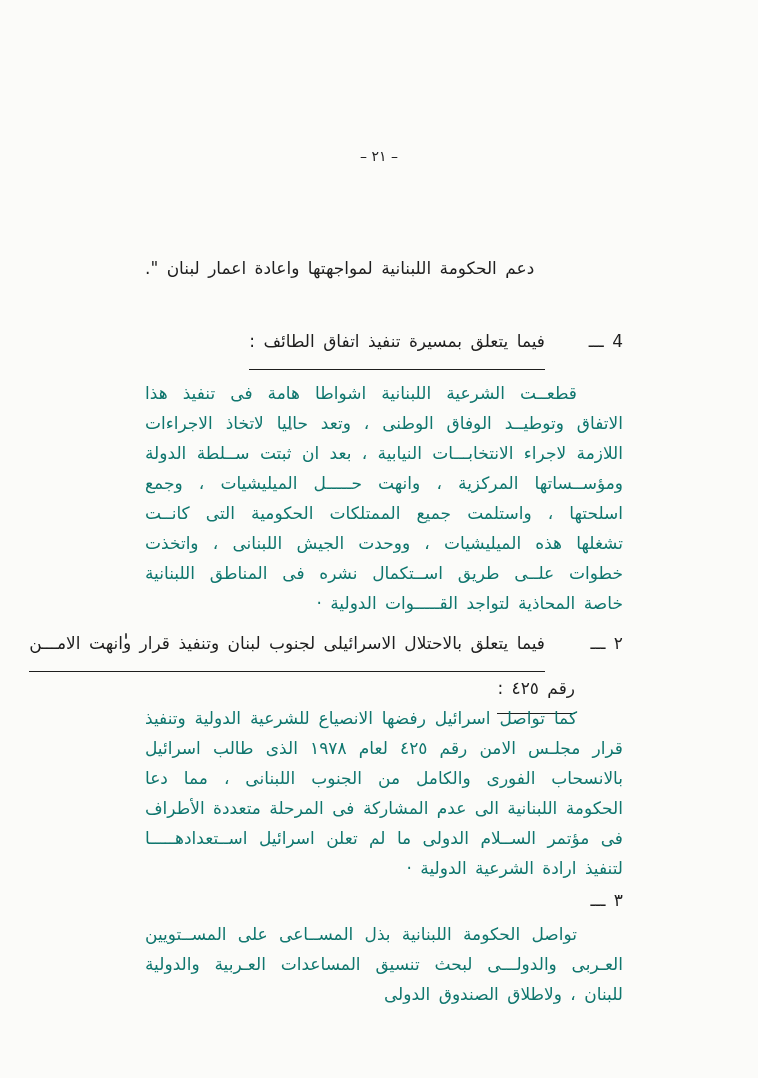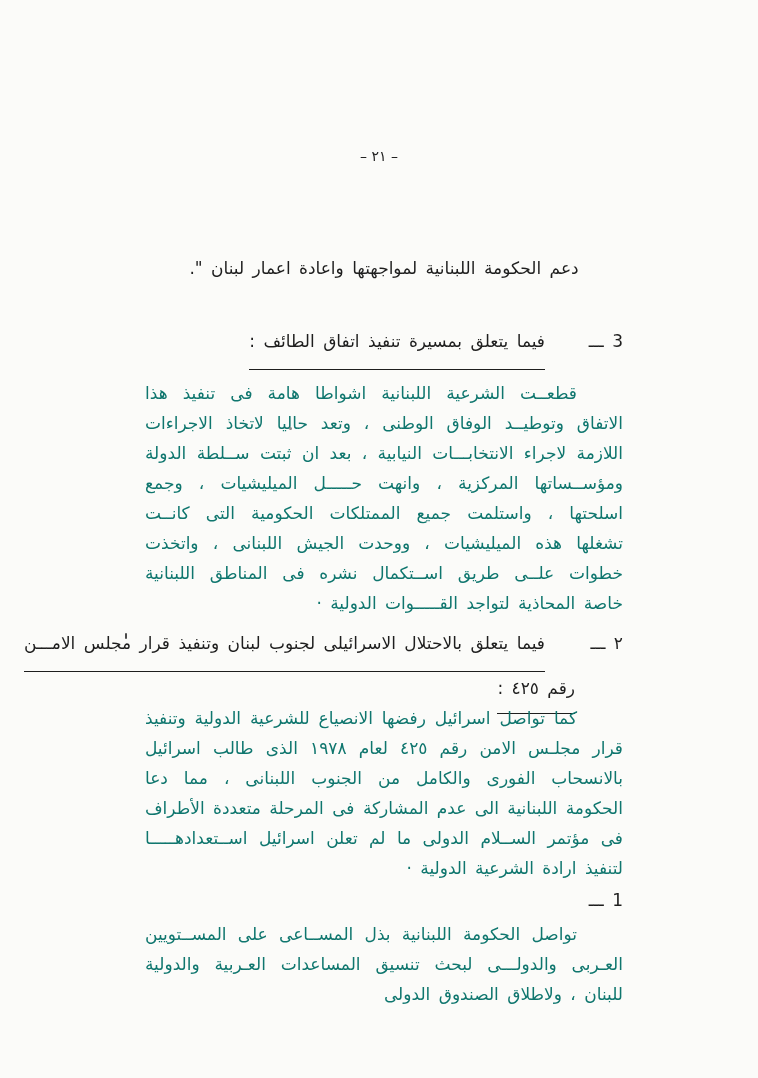--- a/index.html
+++ b/index.html
@@ -26,21 +26,21 @@
     position: absolute;
     top: 0;
     right: 135px;
     width: 478px;
     direction: rtl;
     font-size: 17px;
     line-height: 30px;
     word-spacing: 3px;
     padding-top: 253px;
   }
-  .intro { margin: 0; text-align: center; }
+  .intro { margin: 0; text-align: left; }
   .section { margin: 0; }
   .sec-head {
     display: flex;
     align-items: baseline;
     line-height: 26px;
   }
   .sec-num { width: 78px; flex: none; }
   .sec-title {
     white-space: nowrap;
     border-bottom: 1px solid #1e1e1e;
@@ -75,40 +75,40 @@
 <div class="page">
 
   <div class="page-number">– ٢١ –</div>
 
   <div class="content">
 
     <p class="intro">دعم الحكومة اللبنانية لمواجهتها واعادة اعمار لبنان ".</p>
 
     <div class="section mt-sec1">
       <div class="sec-head">
-        <span class="sec-num">3 ـــ</span>
+        <span class="sec-num">4 ـــ</span>
         <span class="sec-title">فيما يتعلق بمسيرة تنفيذ اتفاق الطائف :</span>
       </div>
       <p class="para mt-p1">قطعــت الشرعية اللبنانية اشواطا هامة فى تنفيذ هذا الاتفاق وتوطيــد الوفاق الوطنى ، وتعد حاليا لاتخاذ الاجراءات اللازمة لاجراء الانتخابـــات النيابية ، بعد ان ثبتت ســلطة الدولة ومؤســساتها المركزية ، وانهت حـــــل الميليشيات ، وجمع اسلحتها ، واستلمت جميع الممتلكات الحكومية التى كانــت تشغلها هذه الميليشيات ، ووحدت الجيش اللبنانى ، واتخذت خطوات علــى طريق اســتكمال نشره فى المناطق اللبنانية خاصة المحاذية لتواجد القـــــوات الدولية ·</p>
     </div>
 
     <div class="section mt-sec2">
       <div class="sec-head">
         <span class="sec-num">٢ ـــ</span>
-        <span class="sec-title">فيما يتعلق بالاحتلال الاسرائيلى لجنوب لبنان وتنفيذ قرار مجلس الامـــن</span>
+        <span class="sec-title">فيما يتعلق بالاحتلال الاسرائيلى لجنوب لبنان وتنفيذ قرار وانهت الامـــن</span>
       </div>
       <div class="subhead">
         <span class="sec-title">رقم ٤٢٥ :</span>
       </div>
       <p class="para mt-p3">كما تواصل اسرائيل رفضها الانصياع للشرعية الدولية وتنفيذ قرار مجلـس الامن رقم ٤٢٥ لعام ١٩٧٨ الذى طالب اسرائيل بالانسحاب الفورى والكامل من الجنوب اللبنانى ، مما دعا الحكومة اللبنانية الى عدم المشاركة فى المرحلة متعددة الأطراف فى مؤتمر الســلام الدولى ما لم تعلن اسرائيل اســتعدادهـــــا لتنفيذ ارادة الشرعية الدولية ·</p>
     </div>
 
     <div class="section mt-sec3">
       <div class="sec-head">
-        <span class="sec-num">1 ـــ</span>
+        <span class="sec-num">٣ ـــ</span>
       </div>
       <p class="para mt-p4">تواصل الحكومة اللبنانية بذل المســاعى على المســتويين العـربى والدولـــى لبحث تنسيق المساعدات العـربية والدولية للبنان ، ولاطلاق الصندوق الدولى</p>
     </div>
 
   </div>
 
   <span class="speck-a"></span>
   <span class="speck-b"></span>
 
 </div>

